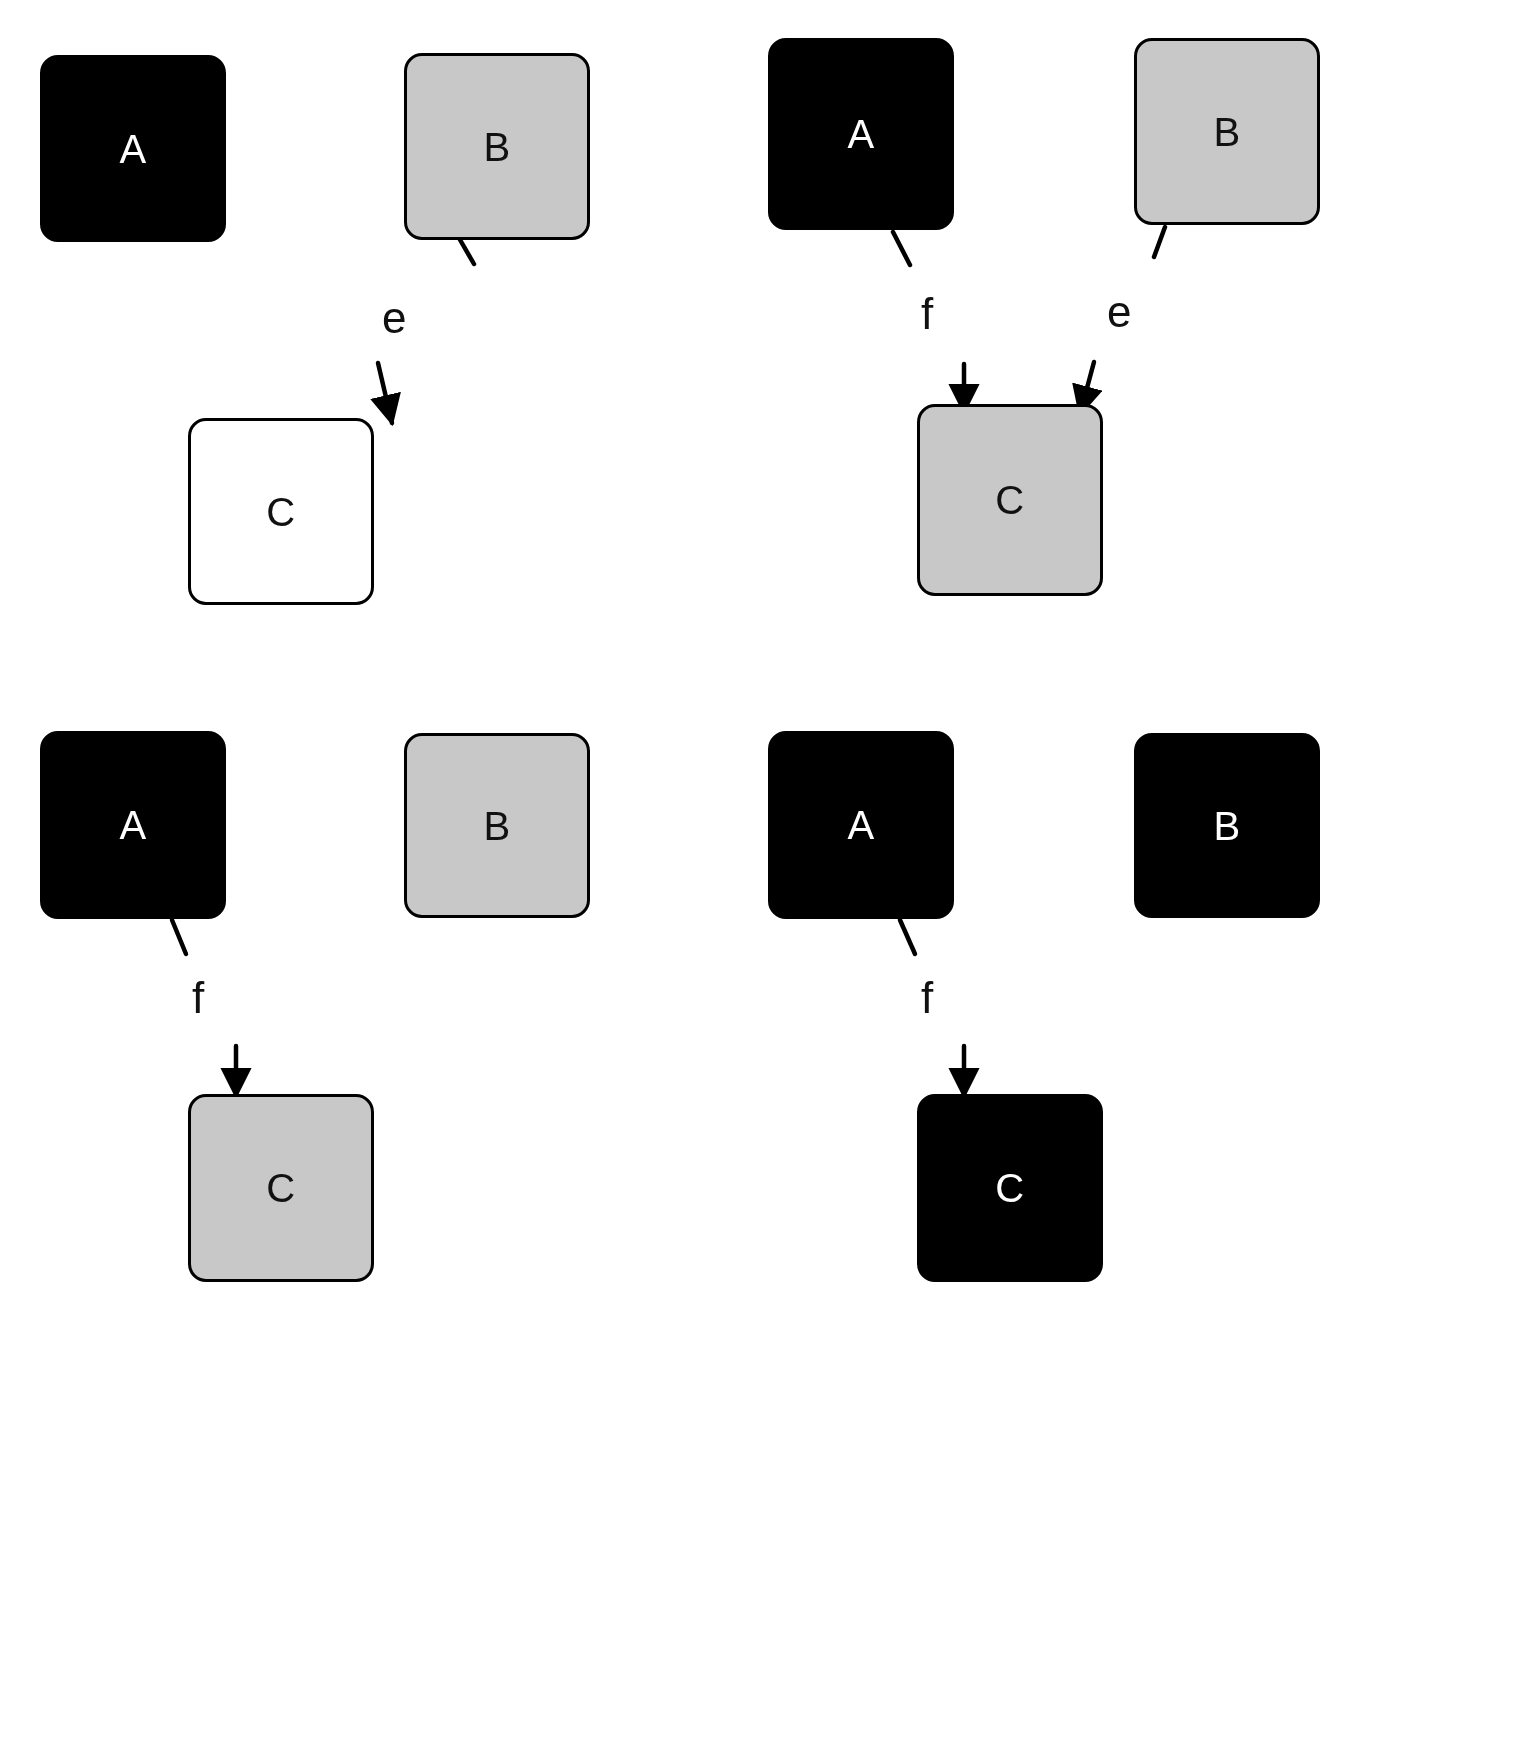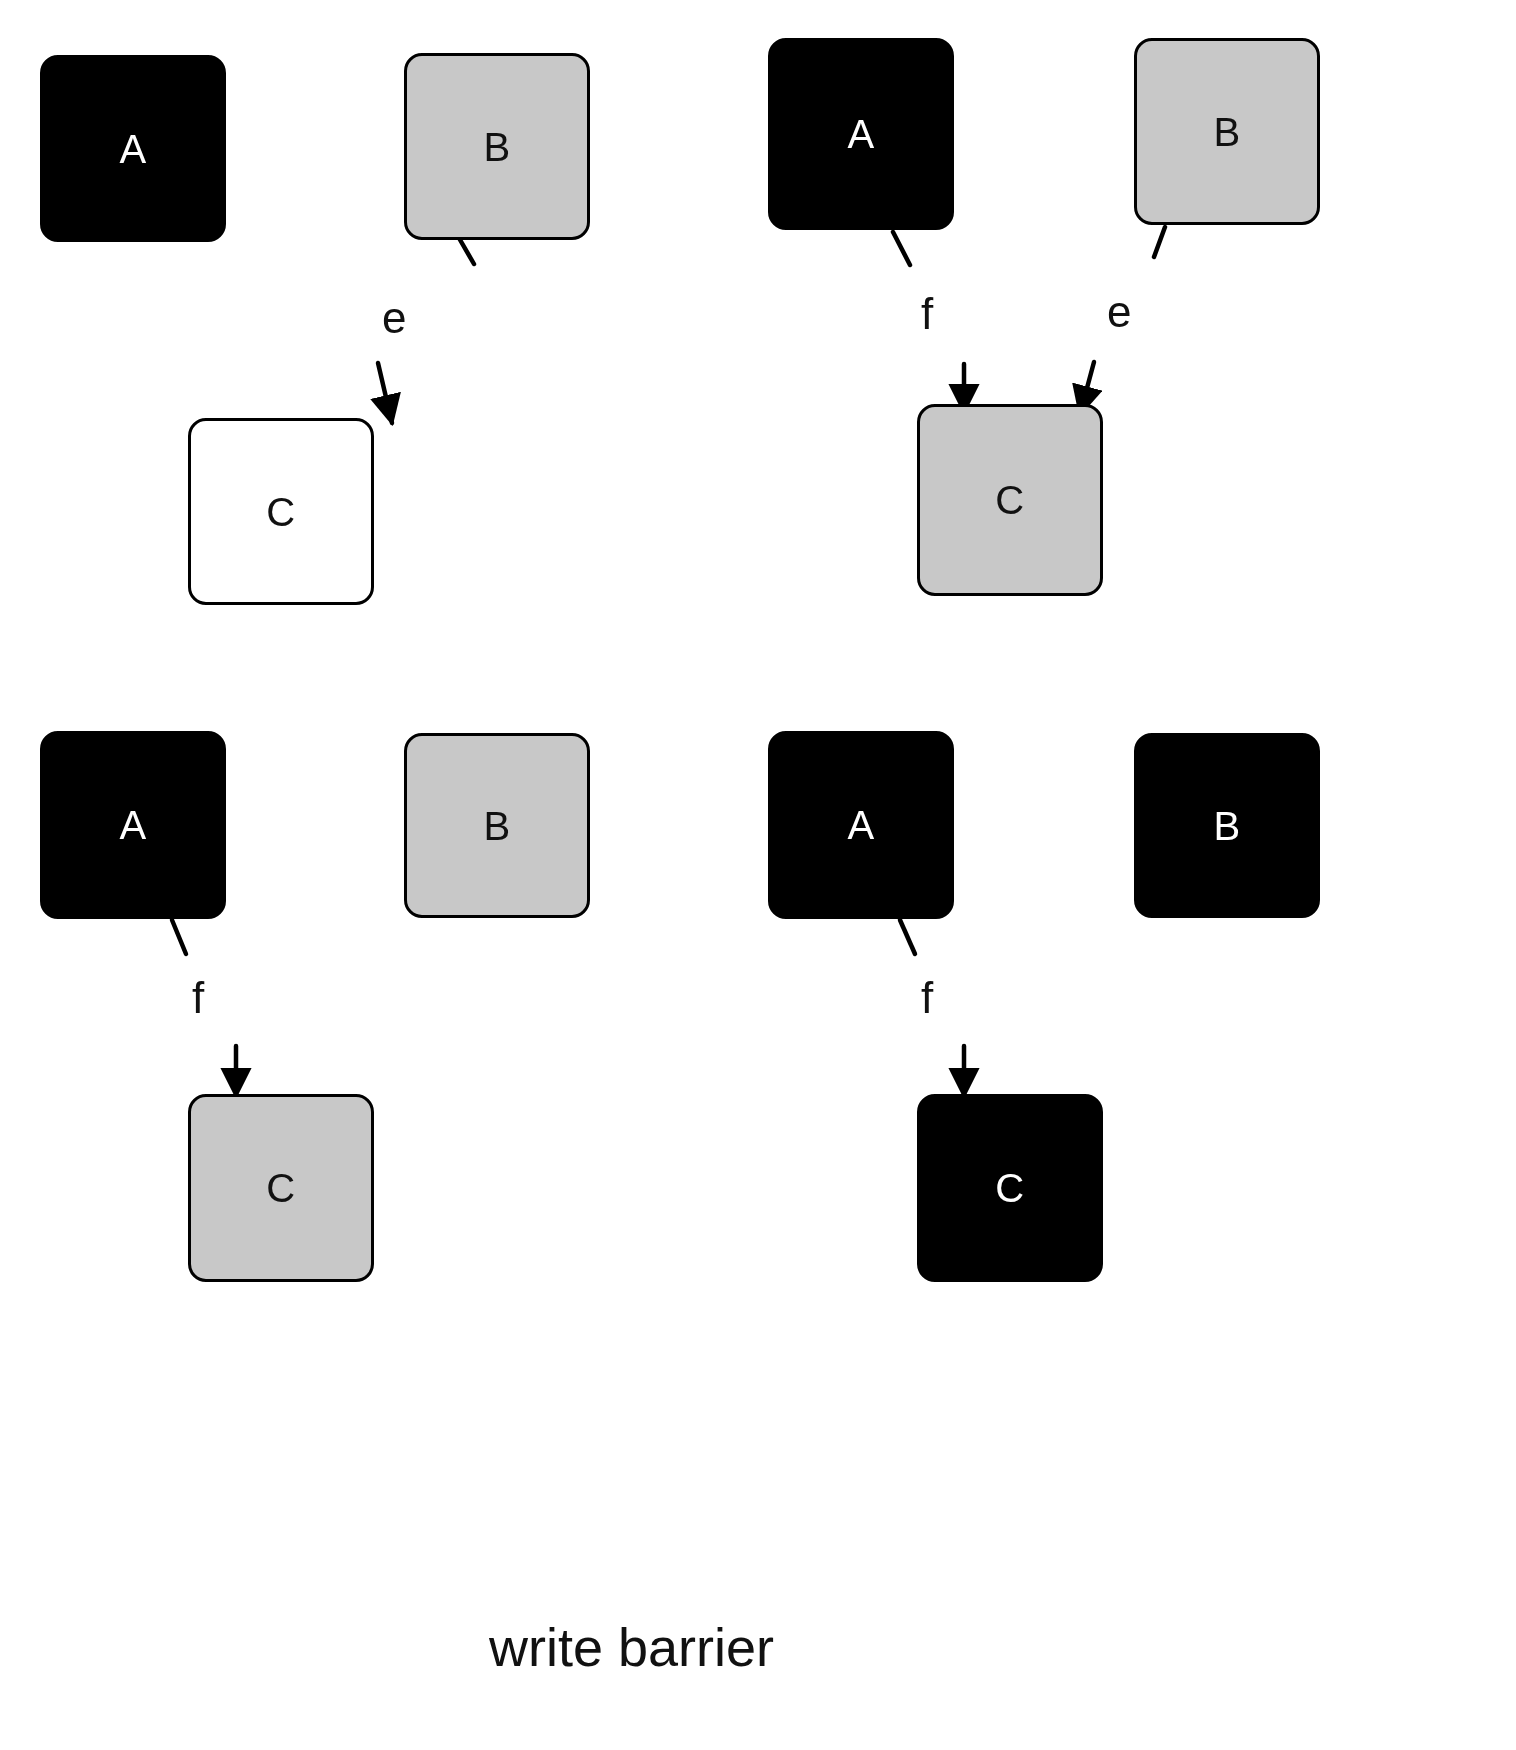--- a/index.html
+++ b/index.html
@@ -119,15 +119,14 @@
     <span>A</span>
   </div>
   <div class="node black" style="left:1134px;top:733px;width:186px;height:185px;">
     <span>B</span>
   </div>
   <div class="node black" style="left:917px;top:1094px;width:186px;height:188px;">
     <span>C</span>
   </div>
   <div class="edge-label" style="left:921px;top:976px;">f</div>
 
-  <div class="caption" style="left:489px;top:1620px;">write barrier</div>
 
 </div>
 
 </body></html>

